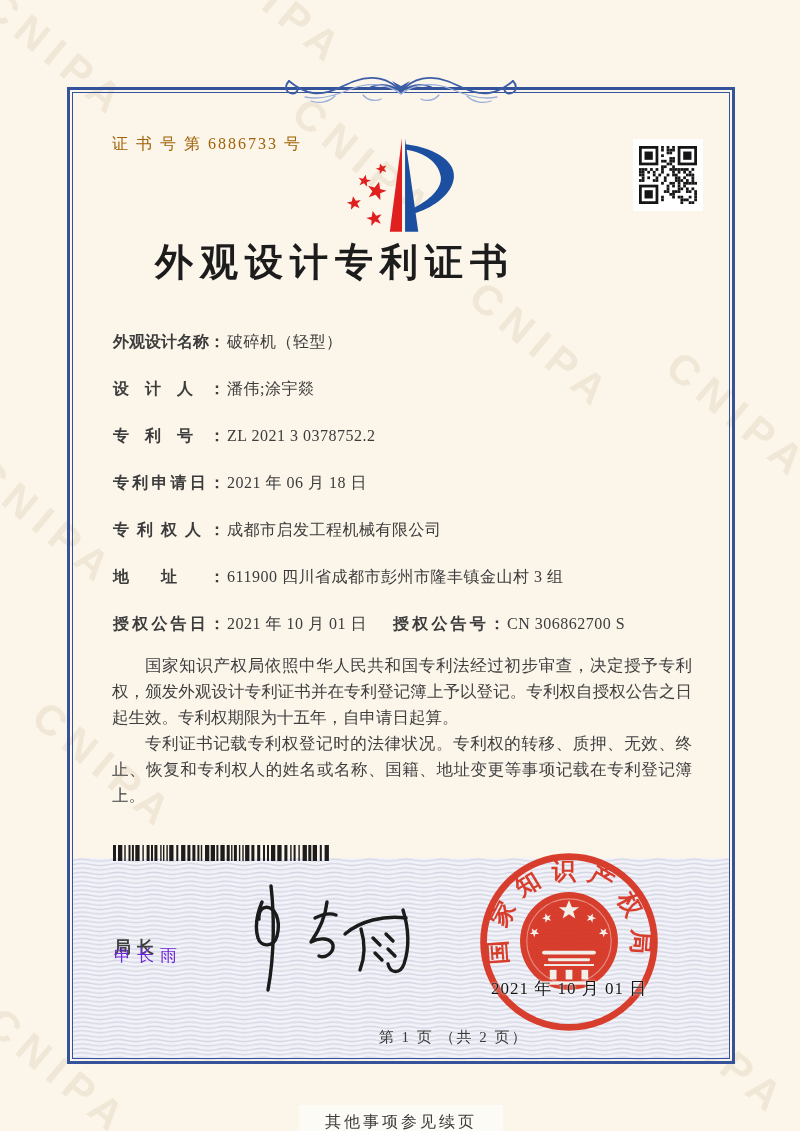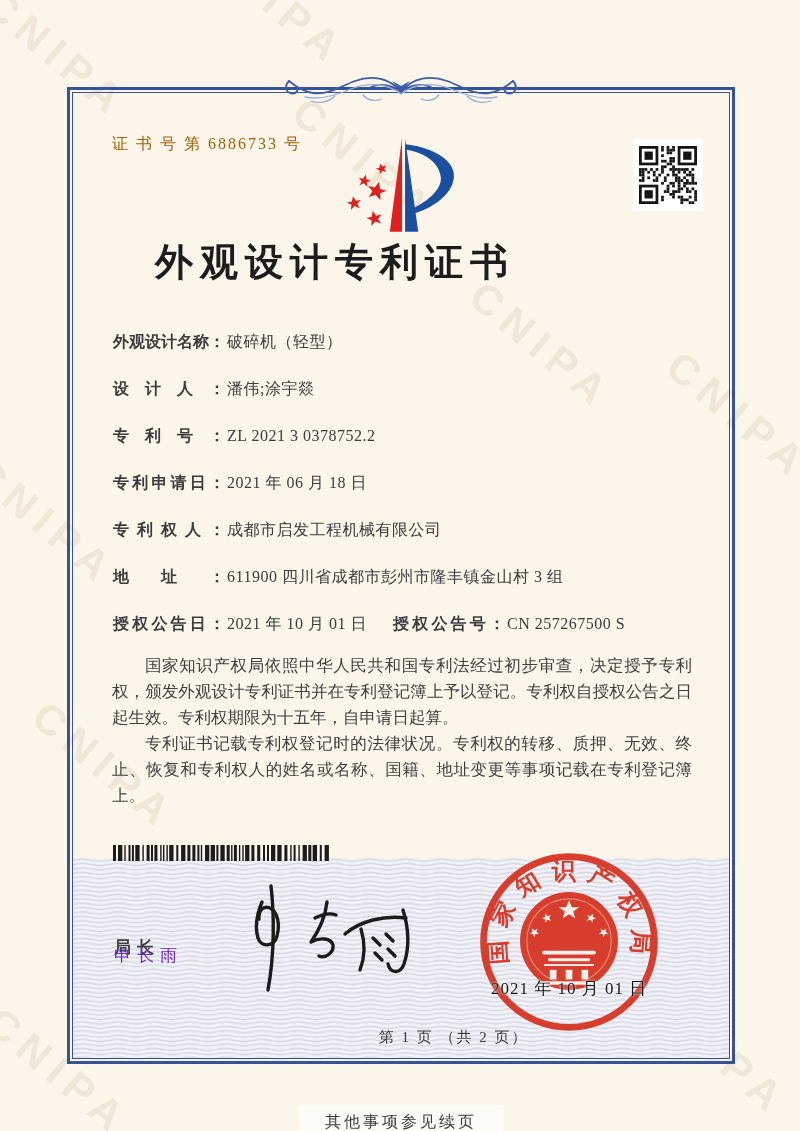--- a/index.html
+++ b/index.html
@@ -302,21 +302,21 @@
     <div class="row">
       <span class="lbl">专利申请日：</span><span class="val">2021 年 06 月 18 日</span>
     </div>
     <div class="row">
       <span class="lbl">专利权人：</span><span class="val">成都市启发工程机械有限公司</span>
     </div>
     <div class="row">
       <span class="lbl">地址：</span><span class="val">611900 四川省成都市彭州市隆丰镇金山村 3 组</span>
     </div>
     <div class="row">
-      <span class="lbl">授权公告日：</span><span class="val val-fixed">2021 年 10 月 01 日</span><span class="lbl lbl2">授权公告号：</span><span class="val">CN 257267500 S</span>
+      <span class="lbl">授权公告日：</span><span class="val val-fixed">2021 年 10 月 01 日</span><span class="lbl lbl2">授权公告号：</span><span class="val">CN 306862700 S</span>
     </div>
   </div>
 
   <div class="body-text">
     <p>国家知识产权局依照中华人民共和国专利法经过初步审查，决定授予专利权，颁发外观设计专利证书并在专利登记簿上予以登记。专利权自授权公告之日起生效。专利权期限为十五年，自申请日起算。</p>
     <p>专利证书记载专利权登记时的法律状况。专利权的转移、质押、无效、终止、恢复和专利权人的姓名或名称、国籍、地址变更等事项记载在专利登记簿上。</p>
   </div>
 
   <svg class="barcode" id="barcode-svg" viewBox="0 0 218 16" preserveAspectRatio="none" xmlns="http://www.w3.org/2000/svg">
       <rect x="0.0" y="0" width="3" height="16" fill="#1c1c1c"></rect>

